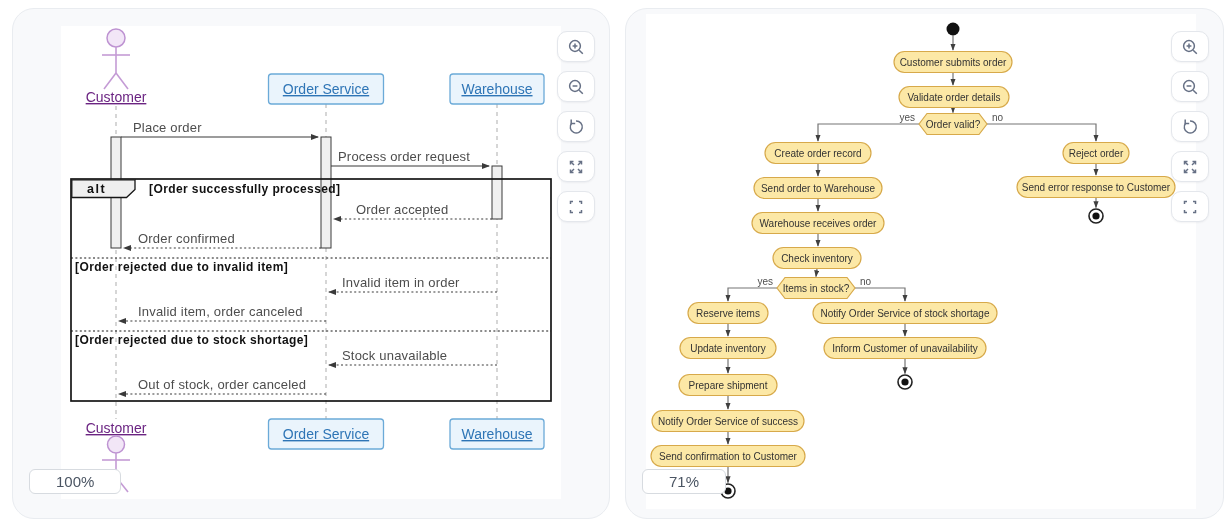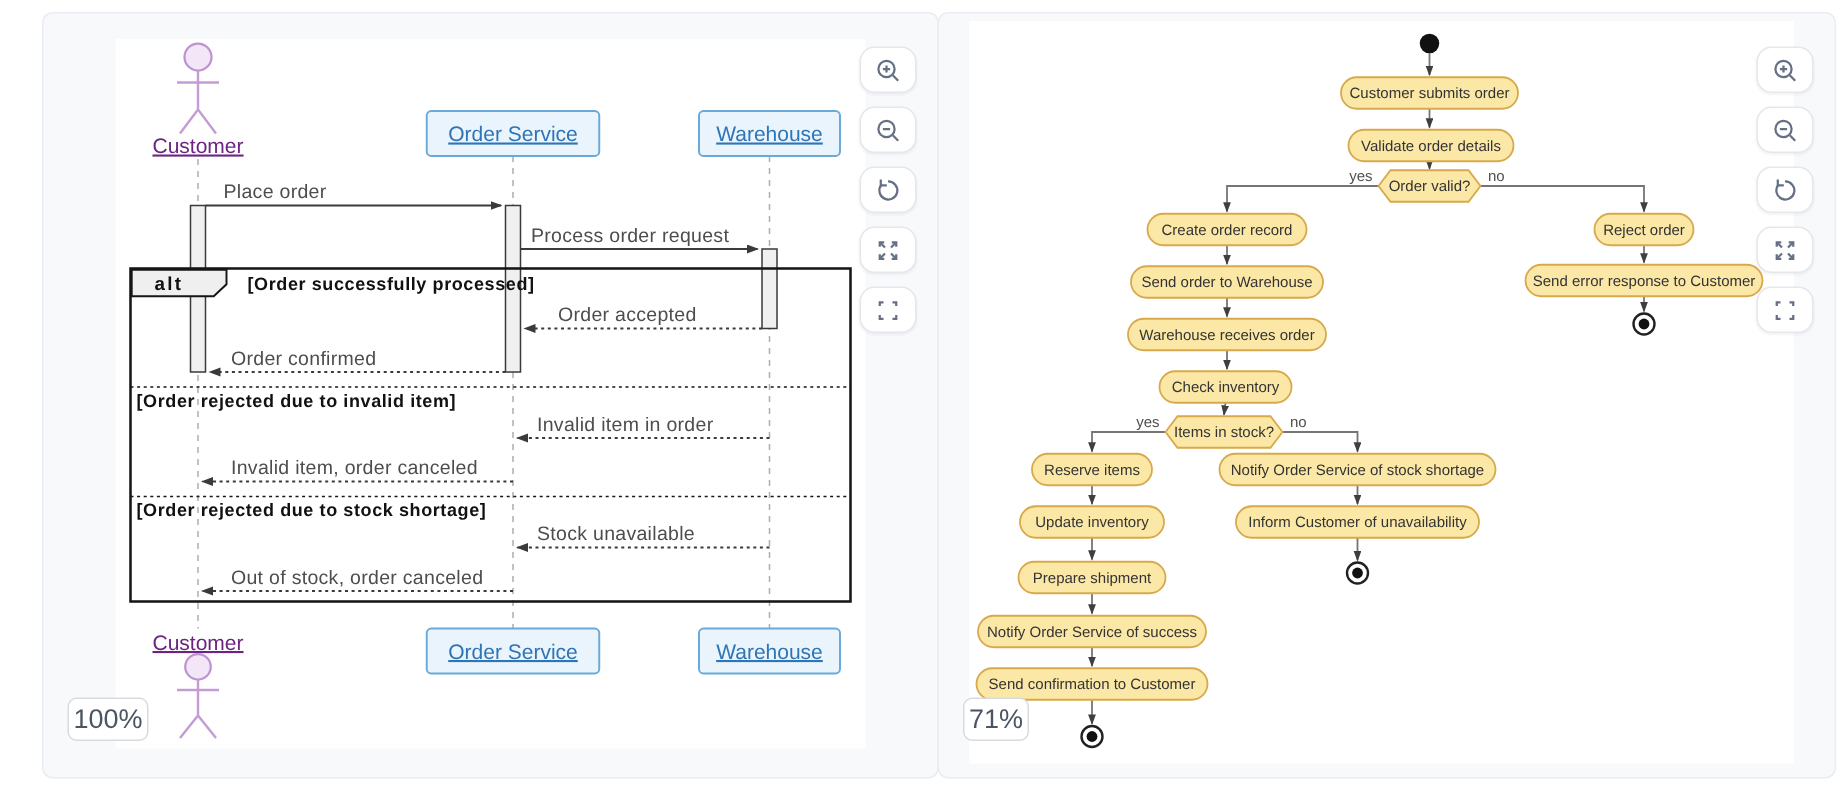--- a/index.html
+++ b/index.html
@@ -1,26 +1,26 @@
 <!DOCTYPE html>
 <html><head>
 <meta charset="utf-8">
 <style>
   html,body{margin:0;padding:0;background:#fff;font-family:"Liberation Sans",sans-serif;}
   .page{position:relative;width:1232px;height:525px;background:#fff;overflow:hidden;}
-  .panel{position:absolute;top:8px;height:509px;background:#f8f9fb;border:1px solid #e9ecf0;border-radius:7px;}
-  .panel.left{left:28px;width:596px;text-align:right;}
+  .panel{position:absolute;top:8px;height:509px;background:#f8f9fb;border:1px solid #e9ecf0;border-radius:22px;}
+  .panel.left{left:12px;width:596px;text-align:right;}
   .panel.right{left:625px;width:597px;}
   .canvas{position:absolute;background:#ffffff;}
   .canvas.seq{left:48px;top:17px;width:500px;height:473px;}
   .canvas.act{left:20px;top:5px;width:550px;height:495px;}
   .controls{position:absolute;top:22px;right:14px;display:flex;flex-direction:column;gap:9px;z-index:5;}
   .ctrl-btn{width:38px;height:31px;background:#fff;border:1px solid #e4e7ec;border-radius:10px;display:flex;align-items:center;justify-content:center;box-shadow:0 1px 2px rgba(16,24,40,.05);cursor:pointer;padding:0;}
   .ctrl-btn svg{display:block;}
-  .zoom-badge{position:absolute;left:16px;bottom:24px;background:#fff;border:1px solid #d7dbe0;border-radius:6px;padding:3px 3px;font-size:18px;color:#4b5563;z-index:5;}
+  .zoom-badge{position:absolute;left:16px;bottom:24px;background:#fff;border:1px solid #d7dbe0;border-radius:6px;padding:3px 26px;font-size:15px;color:#4b5563;z-index:5;}
   
   svg text{font-family:"Liberation Sans",sans-serif;}
   .lifeline{stroke:#adadad;stroke-width:1;stroke-dasharray:4 4;}
   .msg-line{stroke:#3a3a3a;stroke-width:1.2;fill:none;}
   .msg-dotted{stroke-dasharray:2 2.4;}
   .msg-text{font-size:13px;fill:#4d4d4d;letter-spacing:.2px;}
   .activation{fill:#f0f0f0;stroke:#3a3a3a;stroke-width:1;}
   .frame{fill:none;stroke:#161616;stroke-width:1.7;}
   .frame-label{fill:#efefef;stroke:#161616;stroke-width:1.3;}
   .frag-op{font-size:12.5px;font-weight:bold;fill:#111;letter-spacing:1.5px;}

